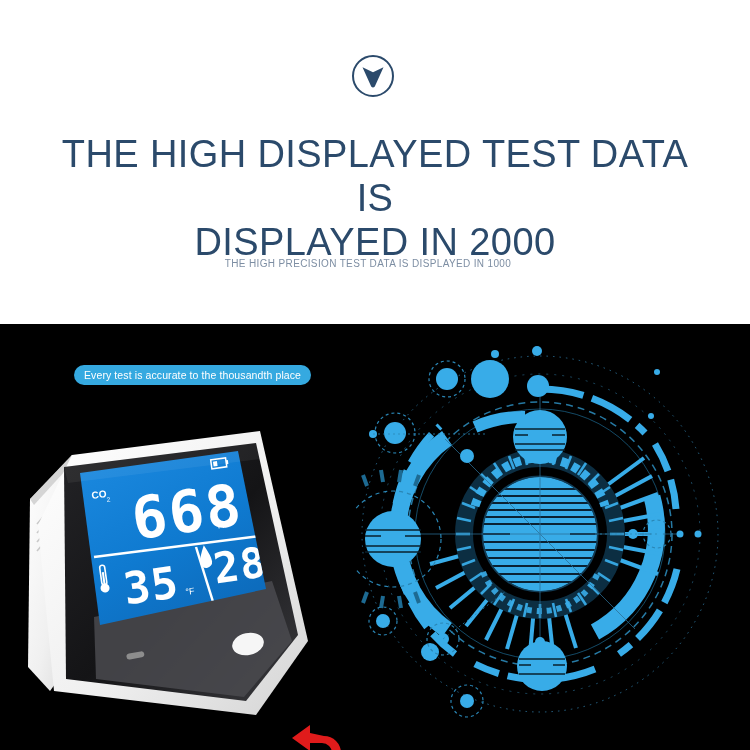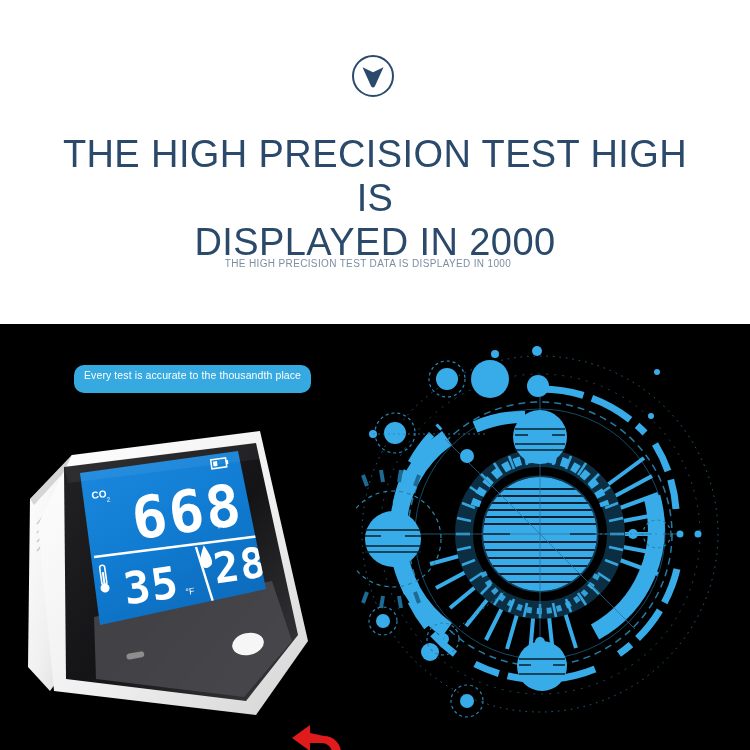--- a/index.html
+++ b/index.html
@@ -75,21 +75,21 @@
   }
 
   
   .tooltip {
     position: absolute;
     left: 74px; top: 41px;
     background: #35a9e0;
     color: #ffffff;
     font-size: 10.5px;
     line-height: 20px;
-    height: 28px;
+    height: 20px;
     padding: 0 10px;
     border-radius: 10px;
     white-space: nowrap;
     letter-spacing: 0.1px;
   }
 
   
   .uturn {
     position: absolute;
     left: 288px; top: 398px;
@@ -118,21 +118,21 @@
 <div class="hero">
 
   <div class="hero-icon-wrap">
     <div class="hero-icon-circle"></div>
     <svg class="hero-icon-chevron" viewBox="0 0 24 22">
       <path d="M1.5 1.2 L12 6.2 L22.5 1.2 L13.8 20.6 Q12 22.6 10.2 20.6 Z" fill="#2b4a6b"></path>
     </svg>
   </div>
 
   <div class="hero-title">
-    <span class="hero-title-line">THE HIGH PRECISION TEST HIGH IS</span>
+    <span class="hero-title-line">THE HIGH DISPLAYED TEST DATA IS</span>
     <span class="hero-title-line">DISPLAYED IN 2000</span>
   </div>
 
   <div class="hero-sub">THE HIGH PRECISION TEST DATA IS DISPLAYED IN 1000</div>
 </div>
 
 <div class="dark">
 
   <svg class="hud" viewBox="0 0 400 400">
     <defs>

